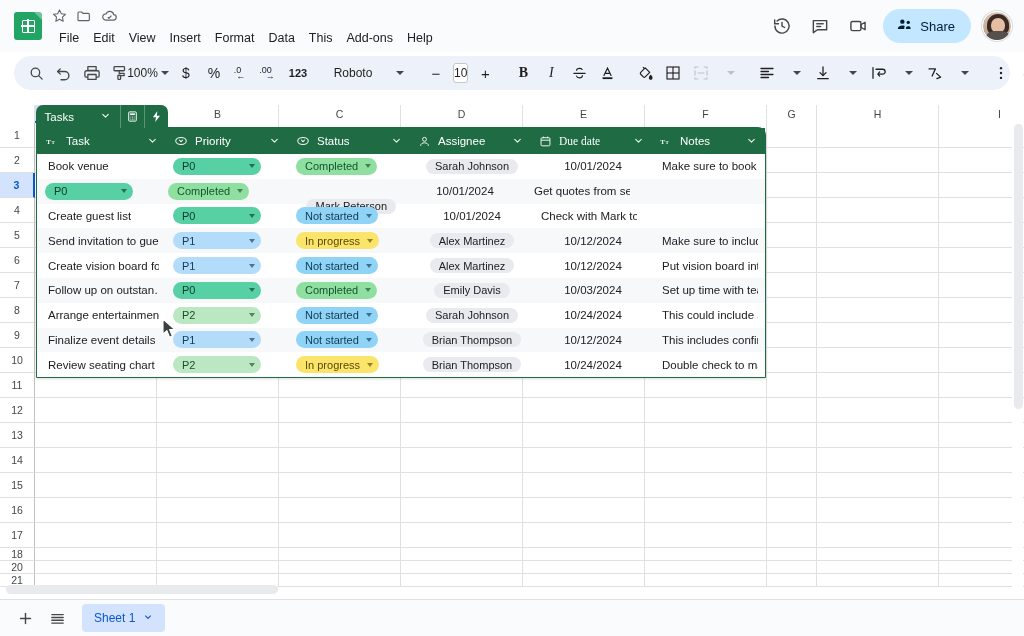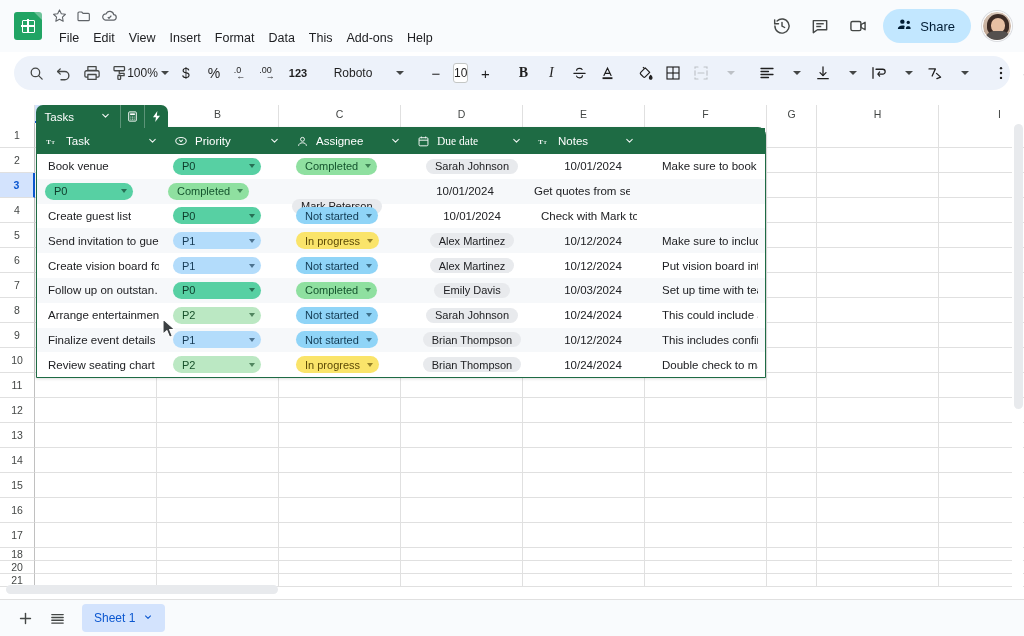--- a/index.html
+++ b/index.html
@@ -858,20 +858,32 @@
           <svg width="14" height="14" viewBox="0 0 24 24" fill="none" stroke="#fff" stroke-width="1.8" stroke-linecap="round" stroke-linejoin="round">
             <ellipse cx="12" cy="12" rx="9" ry="6"></ellipse>
             <polyline points="9.5,10.5 12,13.3 14.5,10.5"></polyline>
           </svg>
         </span>
         <span class="th-label">Priority</span>
         <span class="th-chev"><svg width="11" height="11" viewBox="0 0 24 24" fill="none" stroke="#fff" stroke-width="2.4" stroke-linecap="round" stroke-linejoin="round">
             <polyline points="6,9.5 12,15.5 18,9.5"></polyline>
           </svg></span>
       </div>
+      <div class="th" style="width: 122px;">
+        <span class="th-ico">
+          <svg width="14" height="14" viewBox="0 0 24 24" fill="none" stroke="#fff" stroke-width="1.8" stroke-linecap="round" stroke-linejoin="round">
+            <ellipse cx="12" cy="12" rx="9" ry="6"></ellipse>
+            <polyline points="9.5,10.5 12,13.3 14.5,10.5"></polyline>
+          </svg>
+        </span>
+        <span class="th-label">Status</span>
+        <span class="th-chev"><svg width="11" height="11" viewBox="0 0 24 24" fill="none" stroke="#fff" stroke-width="2.4" stroke-linecap="round" stroke-linejoin="round">
+            <polyline points="6,9.5 12,15.5 18,9.5"></polyline>
+          </svg></span>
+      </div>
       <div class="th" style="width: 121px;">
         <span class="th-ico">
           <svg width="13" height="13" viewBox="0 0 24 24" fill="none" stroke="#fff" stroke-width="1.8" stroke-linejoin="round">
             <circle cx="12" cy="8" r="3.6"></circle>
             <path d="M4.8 20c0-3.6 3.2-5.6 7.2-5.6s7.2 2 7.2 5.6"></path>
           </svg>
         </span>
         <span class="th-label">Assignee</span>
         <span class="th-chev"><svg width="11" height="11" viewBox="0 0 24 24" fill="none" stroke="#fff" stroke-width="2.4" stroke-linecap="round" stroke-linejoin="round">
             <polyline points="6,9.5 12,15.5 18,9.5"></polyline>
@@ -937,21 +949,21 @@
             <span class="chip-label">P0</span>
             <span class="chip-caret"></span>
           </span>
         </div>
         <div class="td" style="width: 122px; padding-left: 9px;">
           <span class="chip chip-status" style="background:#8fe0a0;color:#14532d">
             <span class="chip-label">Completed</span>
             <span class="chip-caret"></span>
           </span>
         </div>
-        <div class="td" style="width: 121px; justify-content: flex-start; margin-top: 30px;">
+        <div class="td" style="width: 121px; justify-content: flex-end; margin-top: 30px;">
           <span class="person-pill">Mark Peterson</span>
         </div>
         <div class="td" style="width: 121px; justify-content: center;">
           <span class="td-text">10/01/2024</span>
         </div>
         <div class="td" style="width: 113px;">
           <span class="td-text">Get quotes from seve…</span>
         </div>
       </div>
       <div class="trow">

